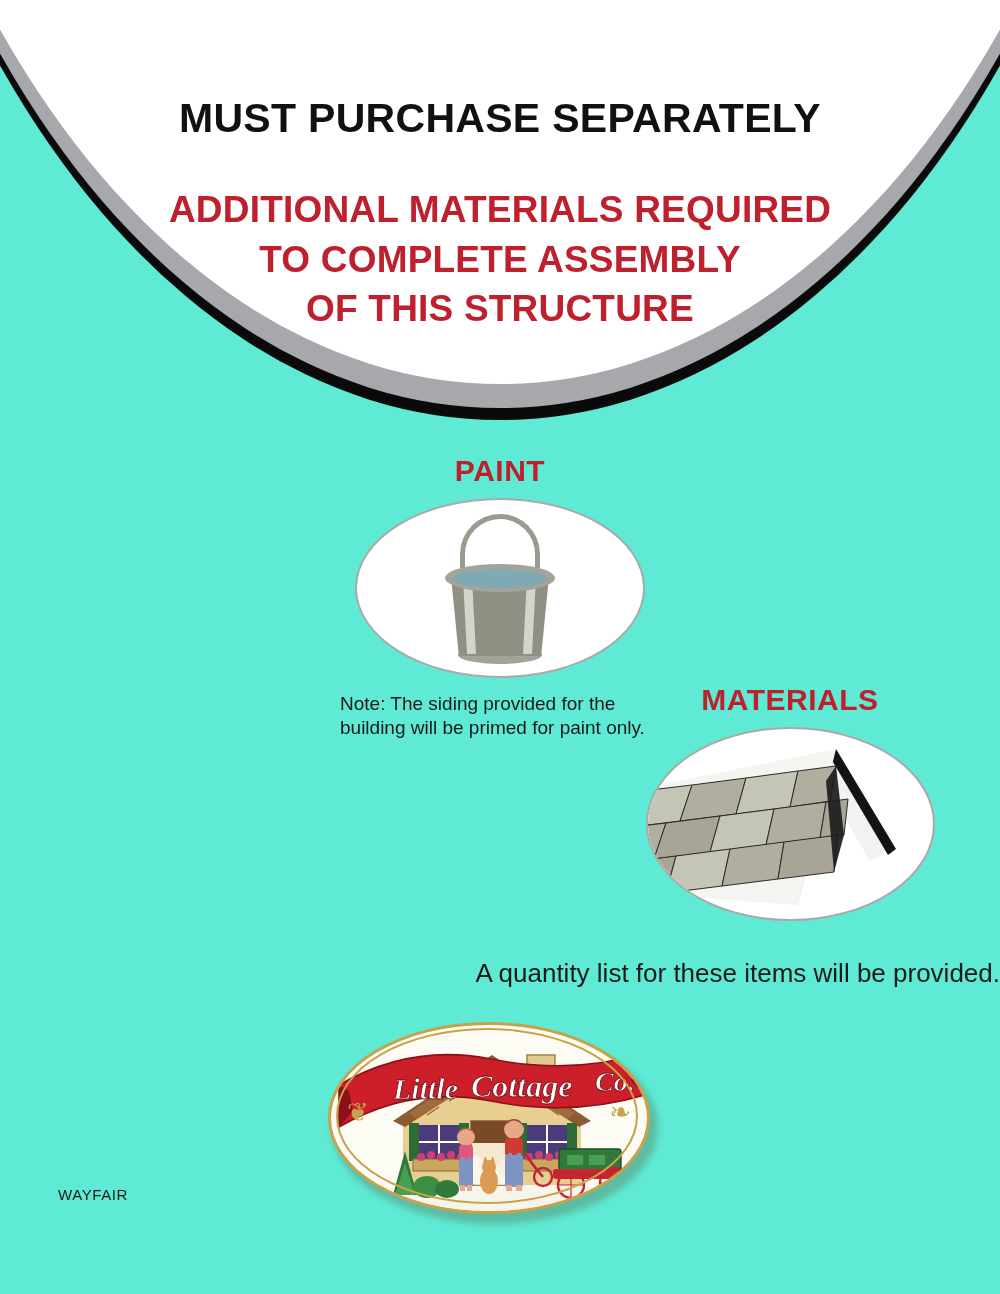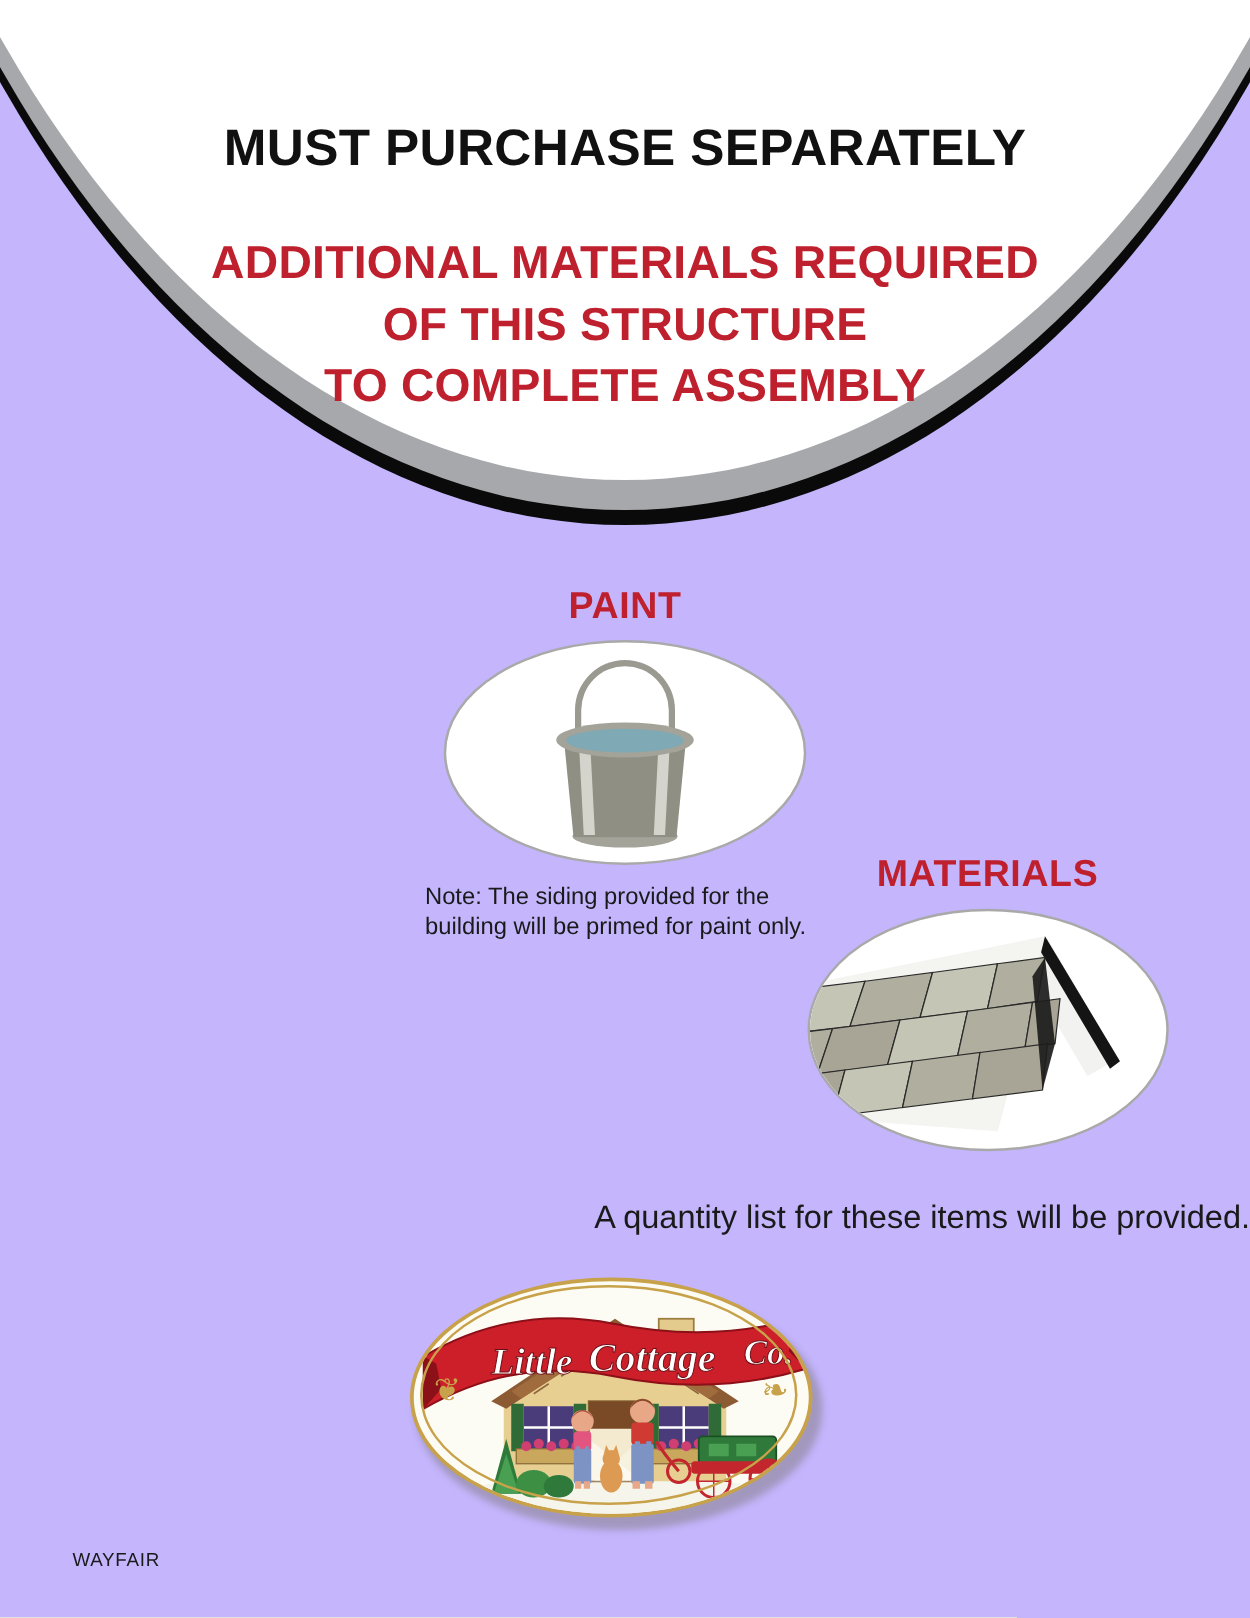--- a/index.html
+++ b/index.html
@@ -10,21 +10,21 @@
     width: 1000px;
     height: 1294px;
     overflow: hidden;
     font-family: "Liberation Sans", sans-serif;
     background: #e3e4ac;
   }
   #poster {
     position: relative;
     width: 1000px;
     height: 1294px;
-    background: #c4b5fd;
+    background: #5eead4;
     overflow: hidden;
   }
 
   
   .header-wrap {
     position: absolute;
     left: 0; top: 0;
     width: 1000px;
     height: 440px;
     overflow: hidden;
@@ -92,21 +92,21 @@
   }
   .oval {
     position: relative;
     background: #ffffff;
     border: 2px solid #a9a9a9;
     border-radius: 50%;
     overflow: hidden;
   }
 
   
-  #paint-item { left: 340px; top: 468px; width: 320px; }
+  #paint-item { left: 340px; top: 454px; width: 320px; }
   #paint-oval { width: 286px; height: 176px; margin: 0 auto; }
 
   .bucket {
     position: absolute;
     left: 50%; top: 14px;
     transform: translateX(-50%);
     width: 126px; height: 150px;
   }
   .bucket-handle {
     position: absolute;
@@ -230,43 +230,43 @@
     font-size: 26px;
     color: #c8a24a;
     z-index: 7;
     line-height: 1;
   }
   .fl-left  { left: 16px; }
   .fl-right { right: 16px; }
 
   .wayfair {
     position: absolute;
-    left: 58px; top: 1240px;
+    left: 58px; top: 1186px;
     font-size: 15px;
     color: #1a1a1a;
     letter-spacing: 0.6px;
   }
 </style>
 </head>
 <body>
 
 <div id="poster">
 
   <div class="header-wrap">
     <div class="arc arc-black"></div>
     <div class="arc arc-gray"></div>
     <div class="arc arc-white"></div>
   </div>
 
   <div class="headline-block">
     <h1 class="headline-main">MUST PURCHASE SEPARATELY</h1>
     <div class="headline-sub">
       <span>ADDITIONAL MATERIALS REQUIRED</span>
+      <span>TO COMPLETE ASSEMBLY</span>
       <span>OF THIS STRUCTURE</span>
-      <span>TO COMPLETE ASSEMBLY</span>
     </div>
   </div>
 
   <div class="item" id="paint-item">
     <div class="item-label">PAINT</div>
 
     <div class="oval" id="paint-oval">
       <div class="bucket">
         <div class="bucket-handle"></div>
         <div class="bucket-base"></div>

